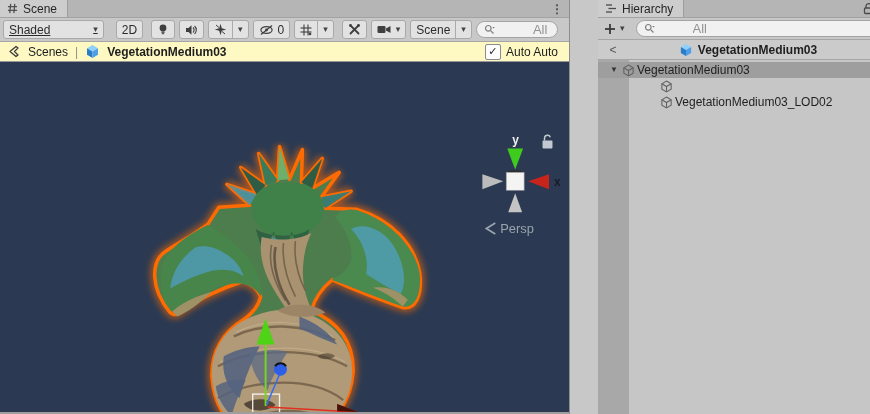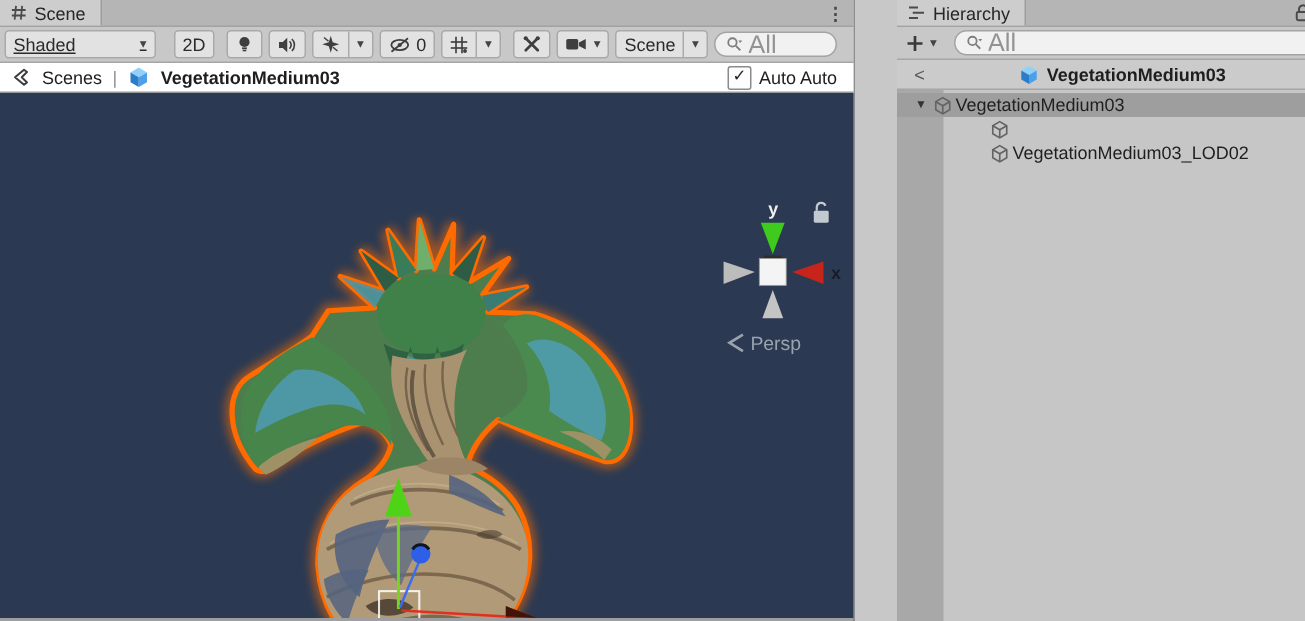--- a/index.html
+++ b/index.html
@@ -15,24 +15,24 @@
   .tabbar-right{margin-left:auto;display:flex;align-items:center;gap:6px;padding:0 6px;}
   .menu-dots{font-size:12px;font-weight:bold;color:#4a4a4a;line-height:1;}
   
   .toolbar{height:24px;background:#c8c8c8;display:flex;align-items:center;padding:0 3px;gap:4px;border-bottom:1px solid #a6a6a6;box-sizing:border-box;}
   .btn{background:#e2e2e2;border:1px solid #a9a9a9;border-radius:3px;height:19px;box-sizing:border-box;
        display:flex;align-items:center;justify-content:center;padding:0 5px;gap:4px;color:#2b2b2b;}
   .btn .caret{font-size:9px;color:#444;line-height:1;}
   .seg-sep{width:1px;align-self:stretch;background:#ababab;margin:0 1px;}
   .searchbox{background:#f1f1f1;border:1px solid #a3a3a3;border-radius:9px;height:17px;box-sizing:border-box;
              display:flex;align-items:center;padding:0 7px;gap:4px;}
-  .searchbox input{border:none;background:transparent;outline:none;font:inherit;font-size:17px;color:#3c3c3c;width:100%;padding:0;}
+  .searchbox input{border:none;background:transparent;outline:none;font:inherit;font-size:13px;color:#3c3c3c;width:100%;padding:0;margin-left:34px;}
   .searchbox input::placeholder{color:#939393;opacity:1;}
   
-  .breadcrumb{height:20px;background:#ffffff;display:flex;align-items:center;padding:0 7px;gap:7px;border-bottom:1px solid #989898;box-sizing:border-box;}
+  .breadcrumb{height:20px;background:#fef9c3;display:flex;align-items:center;padding:0 7px;gap:7px;border-bottom:1px solid #989898;box-sizing:border-box;}
   .crumb-divider{color:#8f8f8f;}
   .bold{font-weight:bold;}
   .autosave{margin-left:auto;display:flex;align-items:center;gap:5px;padding-right:4px;}
   .checkbox{width:14px;height:14px;background:#fdfdfd;border:1px solid #8b8b8b;border-radius:2px;
             display:flex;align-items:center;justify-content:center;font-size:11px;color:#222;line-height:1;}
   
   #viewport{position:absolute;top:62px;left:0;width:569px;height:350px;background:#2b3a52;border-bottom:2px solid #9e9e9e;}
   
   #hier-header{height:20px;background:#cbcbcb;border-bottom:1px solid #a6a6a6;box-sizing:border-box;
                display:flex;align-items:center;position:relative;}

